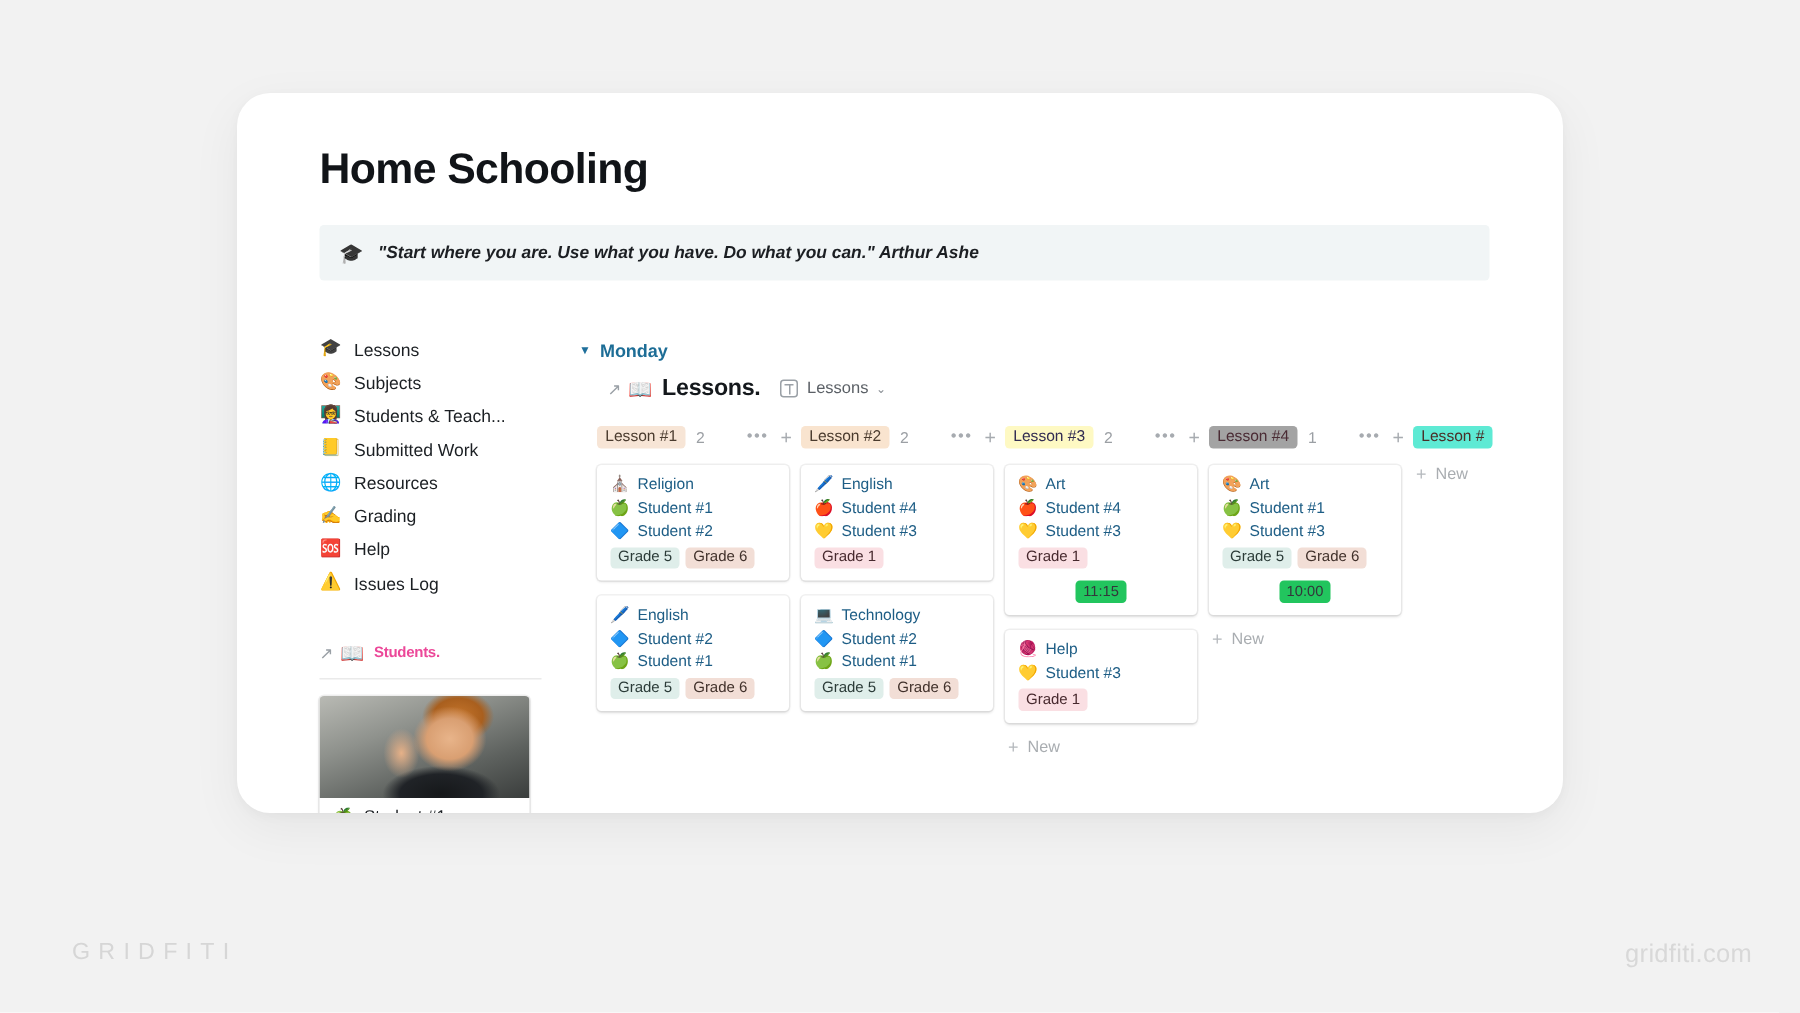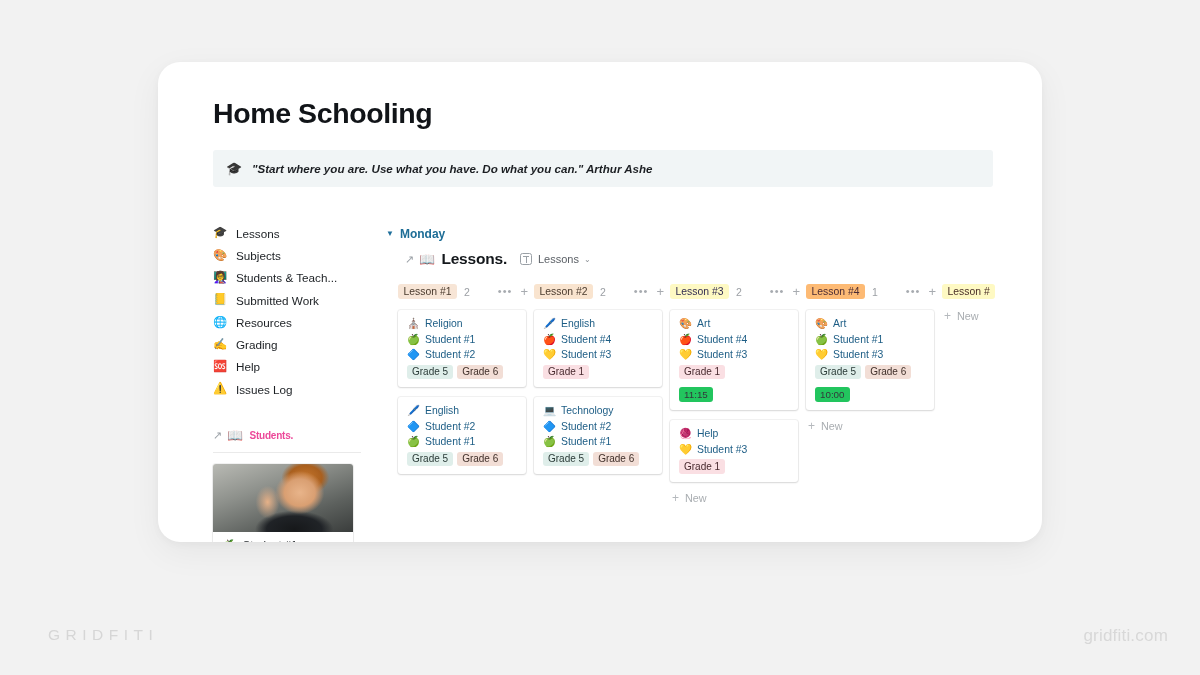--- a/index.html
+++ b/index.html
@@ -190,21 +190,21 @@
   .db-chip .chip-label { font-size: 11px; color: #5b6066; margin-left: 6px; }
   .db-chip .chip-caret { font-size: 8px; color: #8b9096; margin-left: 5px; }
 
   
   .board {
     display: flex;
     margin-top: 14px;
     margin-left: 12px;
     gap: 0px;
   }
-  .board-col { width: 136px; flex: 0 0 136px; }
+  .board-col { width: 136px; flex: 0 0 136px; text-align: center; }
 
   .col-head {
     display: flex; align-items: center;
     height: 19px;
     padding-right: 6px;
   }
   .col-badge {
     font-size: 10.4px;
     padding: 2px 5.5px 2.5px 5.5px;
     border-radius: 3px;
@@ -500,21 +500,21 @@
                 </div>
               </div>
               <div class="new-row">
                 <span class="np">+</span>
                 <span class="nl">New</span>
               </div>
             </div>
           </div>
           <div class="board-col">
             <div class="col-head">
-              <span class="col-badge" style="background: #fdba74; color: rgb(74, 43, 52);">Lesson #4</span>
+              <span class="col-badge" style="background: #a3a3a3; color: rgb(74, 43, 52);">Lesson #4</span>
               <span class="col-count">1</span>
               <span class="col-spacer"></span>
               <span class="col-dots">•••</span>
               <span class="col-plus">+</span>
             </div>
             <div class="col-body">
               <div class="card">
                 <div class="card-line title">
                   <span class="cl-emoji">🎨</span>
                   <span class="cl-text">Art</span>
@@ -534,21 +534,21 @@
                 <div class="time-row"><span class="time-tag">10:00</span></div>
               </div>
               <div class="new-row">
                 <span class="np">+</span>
                 <span class="nl">New</span>
               </div>
             </div>
           </div>
           <div class="board-col">
             <div class="col-head">
-              <span class="col-badge" style="background: #fef9c3; color: rgb(74, 47, 40);">Lesson #</span>
+              <span class="col-badge" style="background: #5eead4; color: rgb(74, 47, 40);">Lesson #</span>
               <span class="col-spacer"></span>
             </div>
             <div class="col-body">
               <div class="new-row">
                 <span class="np">+</span>
                 <span class="nl">New</span>
               </div>
             </div>
           </div>
         </div>

